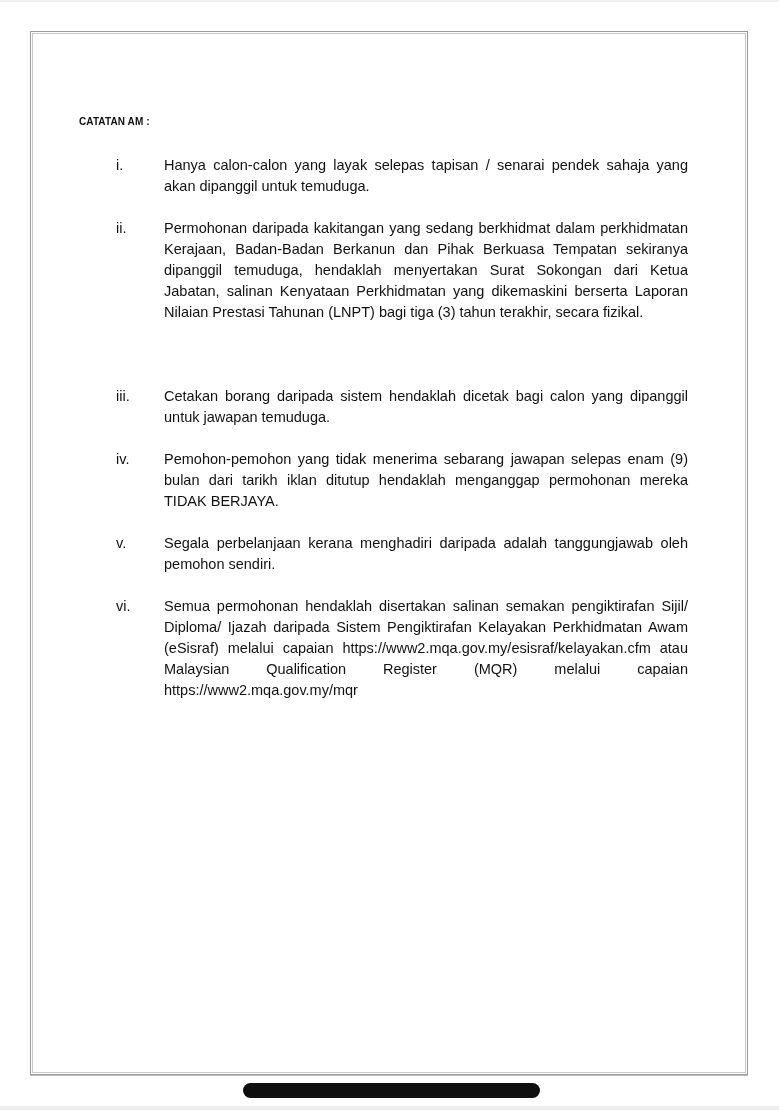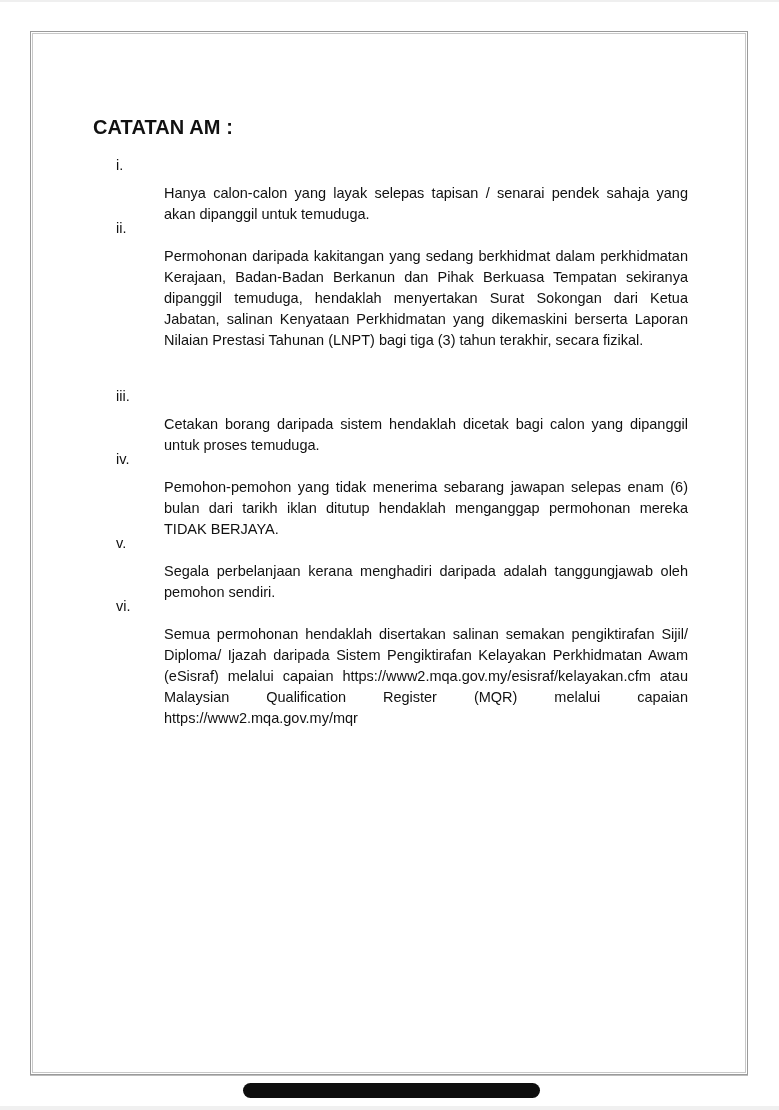--- a/index.html
+++ b/index.html
@@ -8,28 +8,28 @@
       font-family: "Liberation Sans", sans-serif; color: #111;
     }
     .top-strip { position: absolute; left: 0; top: 0; width: 779px; height: 2px; background: #efefef; }
     .bottom-strip { position: absolute; left: 0; bottom: 0; width: 779px; height: 4px; background: #f0f0f0; }
     .page {
       position: absolute; left: 30px; top: 31px; width: 718px; height: 1044px;
       border: 1px solid #9a9a9a; outline: 1px solid #c8c8c8; outline-offset: -3px;
       box-shadow: 0 1px 0 #bdbdbd; background: #fff; box-sizing: border-box;
     }
     .heading {
-      position: absolute; left: 93px; top: 116px; font-weight: bold; font-size: 20px; letter-spacing: 0.1px; text-align: center;
+      position: absolute; left: 79px; top: 116px; font-weight: bold; font-size: 10px; letter-spacing: 0.1px; text-align: center;
     }
     .notes { position: absolute; left: 0; top: 0; width: 779px; }
     .note { position: absolute; left: 0; width: 779px; }
     .num { position: absolute; left: 116px; font-size: 14.5px; line-height: 21px; }
     .text {
       position: absolute; left: 164px; width: 524px; font-size: 14.5px; line-height: 21px;
-      text-align: justify; text-align-last: left; margin-top: 28px;
+      text-align: justify; text-align-last: left;
     }
     .nav-bar {
       position: absolute; left: 243px; top: 1083px; width: 297px; height: 15px;
       background: #0e0e0e; border-radius: 8px;
     }
   </style>
 </head>
 <body>
 
 <div class="top-strip"></div>
@@ -42,25 +42,25 @@
   <div class="note" style="top:155px;">
     <span class="num">i.</span>
     <div class="text">Hanya calon-calon yang layak selepas tapisan / senarai pendek sahaja yang akan dipanggil untuk temuduga.</div>
   </div>
   <div class="note" style="top:218px;">
     <span class="num">ii.</span>
     <div class="text">Permohonan daripada kakitangan yang sedang berkhidmat dalam perkhidmatan Kerajaan, Badan-Badan Berkanun dan Pihak Berkuasa Tempatan sekiranya dipanggil temuduga, hendaklah menyertakan Surat Sokongan dari Ketua Jabatan, salinan Kenyataan Perkhidmatan yang dikemaskini berserta Laporan Nilaian Prestasi Tahunan (LNPT) bagi tiga (3) tahun terakhir, secara fizikal.</div>
   </div>
   <div class="note" style="top:386px;">
     <span class="num">iii.</span>
-    <div class="text">Cetakan borang daripada sistem hendaklah dicetak bagi calon yang dipanggil untuk proses temuduga.</div>
+    <div class="text">Cetakan borang daripada sistem hendaklah dicetak bagi calon yang dipanggil untuk jawapan temuduga.</div>
   </div>
   <div class="note" style="top:449px;">
     <span class="num">iv.</span>
-    <div class="text">Pemohon-pemohon yang tidak menerima sebarang jawapan selepas enam (6) bulan dari tarikh iklan ditutup hendaklah menganggap permohonan mereka TIDAK BERJAYA.</div>
+    <div class="text">Pemohon-pemohon yang tidak menerima sebarang jawapan selepas enam (9) bulan dari tarikh iklan ditutup hendaklah menganggap permohonan mereka TIDAK BERJAYA.</div>
   </div>
   <div class="note" style="top:533px;">
     <span class="num">v.</span>
     <div class="text">Segala perbelanjaan kerana menghadiri daripada adalah tanggungjawab oleh pemohon sendiri.</div>
   </div>
   <div class="note" style="top:596px;">
     <span class="num">vi.</span>
     <div class="text">Semua permohonan hendaklah disertakan salinan semakan pengiktirafan Sijil/ Diploma/ Ijazah daripada Sistem Pengiktirafan Kelayakan Perkhidmatan Awam (eSisraf) melalui capaian https://www2.mqa.gov.my/esisraf/kelayakan.cfm atau Malaysian Qualification Register (MQR) melalui capaian https://www2.mqa.gov.my/mqr</div>
   </div>
 </div>

